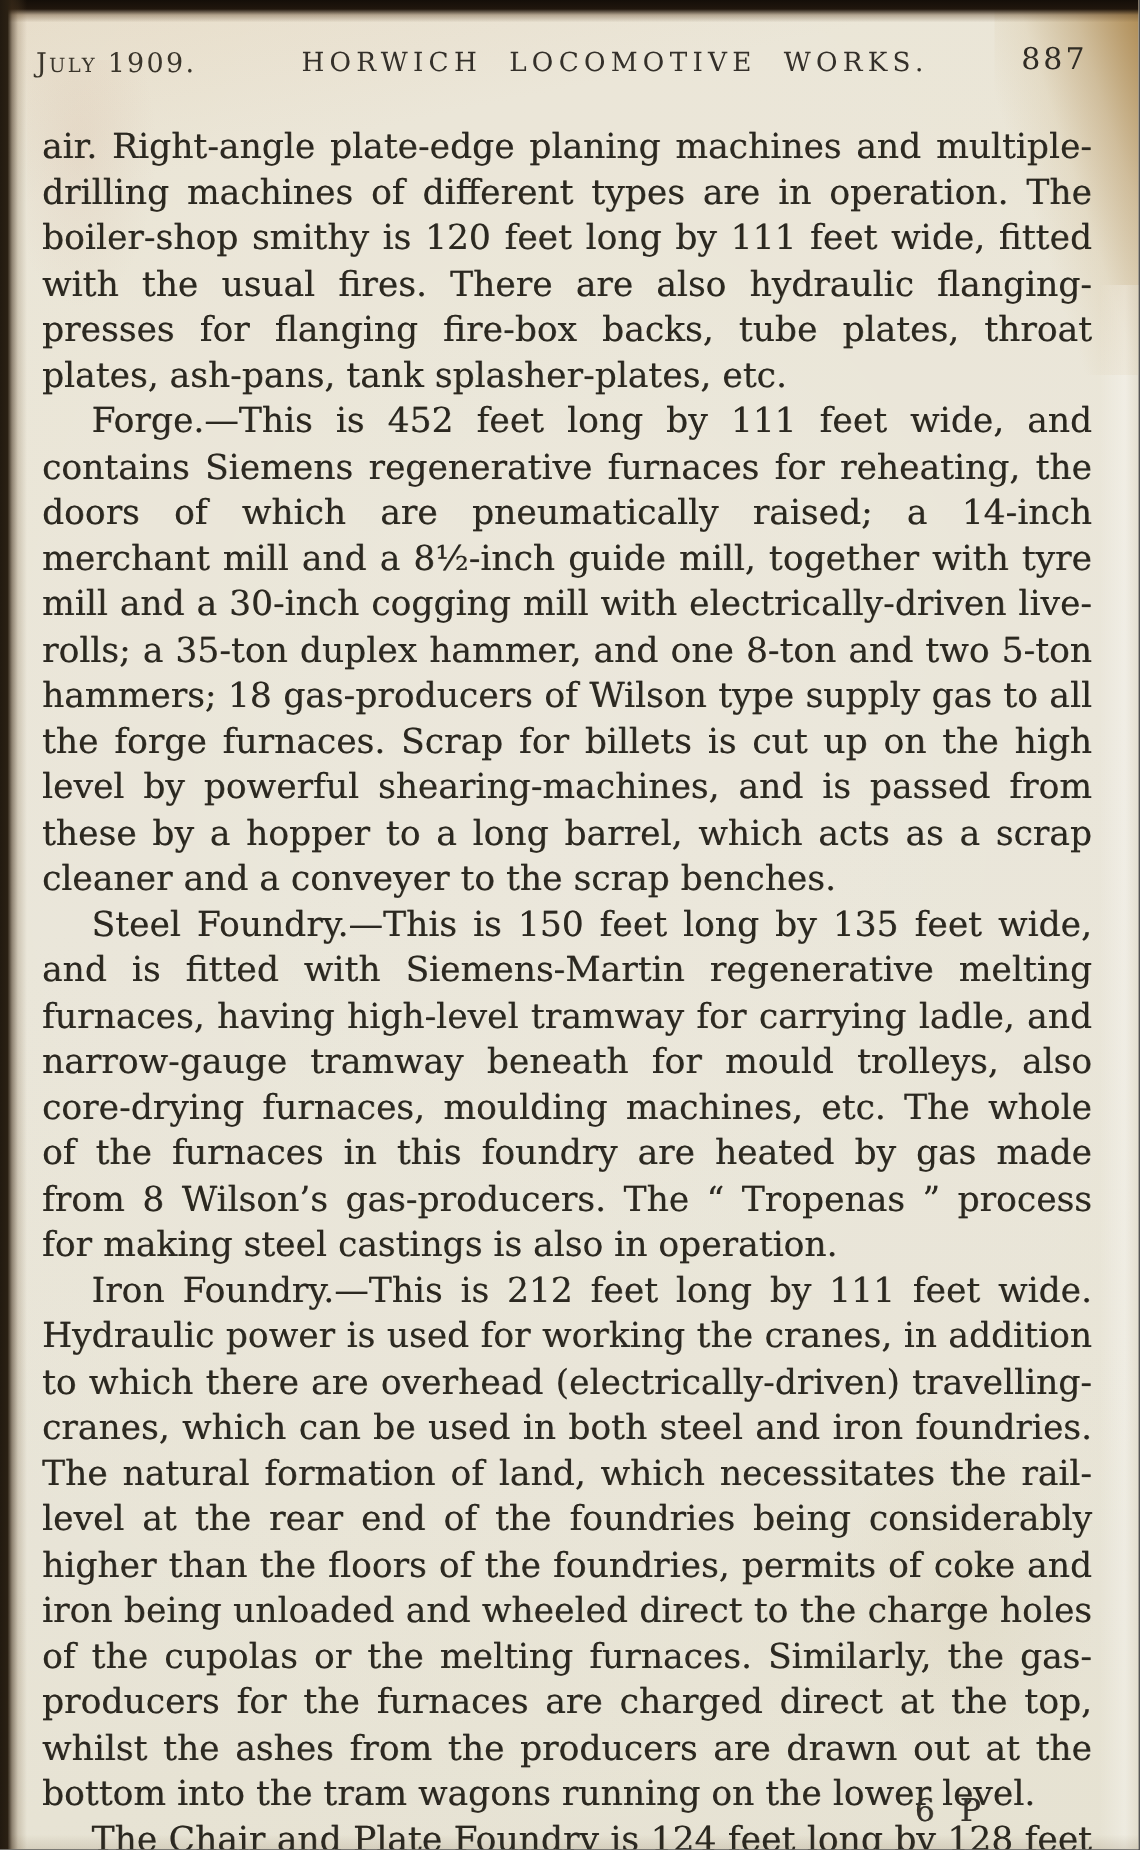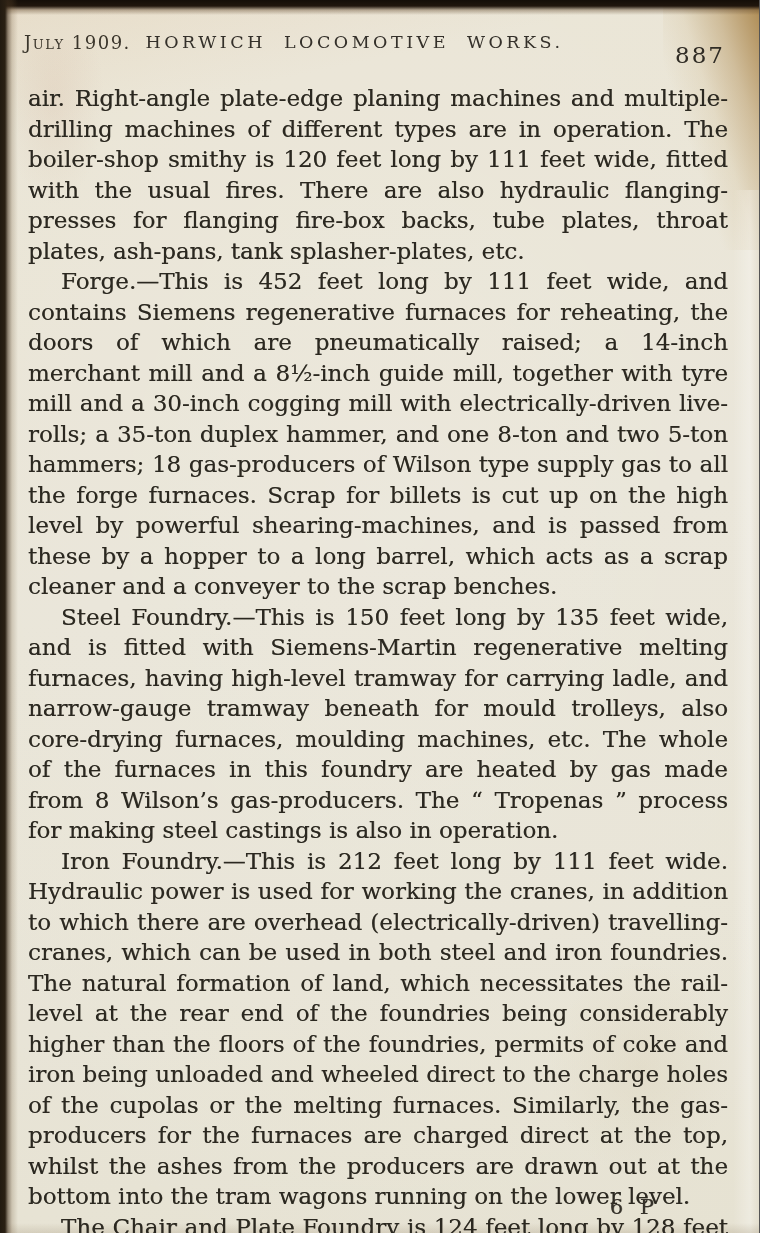--- a/index.html
+++ b/index.html
@@ -27,23 +27,23 @@
     background:linear-gradient(0deg,rgba(118,98,66,.16),rgba(0,0,0,0));}
   .blotch-a{position:absolute;left:18px;top:40px;width:120px;height:300px;z-index:1;
     background:radial-gradient(60% 50% at 30% 20%,rgba(196,150,120,.14),rgba(0,0,0,0) 70%);}
   .blotch-b{position:absolute;right:30px;bottom:60px;width:220px;height:260px;z-index:1;
     background:radial-gradient(55% 55% at 60% 60%,rgba(205,190,155,.18),rgba(0,0,0,0) 75%);}
 
   
   .runhead{position:absolute;left:0;right:0;top:26px;height:32px;z-index:6;}
   .h-date{position:absolute;left:24px;top:6px;font-variant:small-caps;
     font-size:18px;letter-spacing:1.5px;color:#3a352b;}
-  .h-title{position:absolute;left:90px;right:140px;top:6px;text-align:center;
+  .h-title{position:absolute;left:90px;right:140px;top:6px;text-align:right;
     font-size:17.5px;letter-spacing:3.5px;word-spacing:9px;color:#34302a;}
-  .h-page{position:absolute;right:34px;top:16px;font-size:23px;letter-spacing:2px;color:#302c25;}
+  .h-page{position:absolute;right:34px;top:1px;font-size:20px;letter-spacing:2px;color:#302c25;}
 
   
   .bodytext{position:absolute;left:28px;top:83px;width:700px;z-index:6;
     font-size:23px;line-height:30.5px;text-align:justify;
     color:#2b2820;text-shadow:0.3px 0 0 rgba(43,40,32,.55);}
   .bodytext p{margin:0;padding:0;}
   .bodytext p.indent{text-indent:33px;}
   .lead-italic{margin-top:40px;}
 
   .signature{position:absolute;right:100px;bottom:14px;z-index:6;

